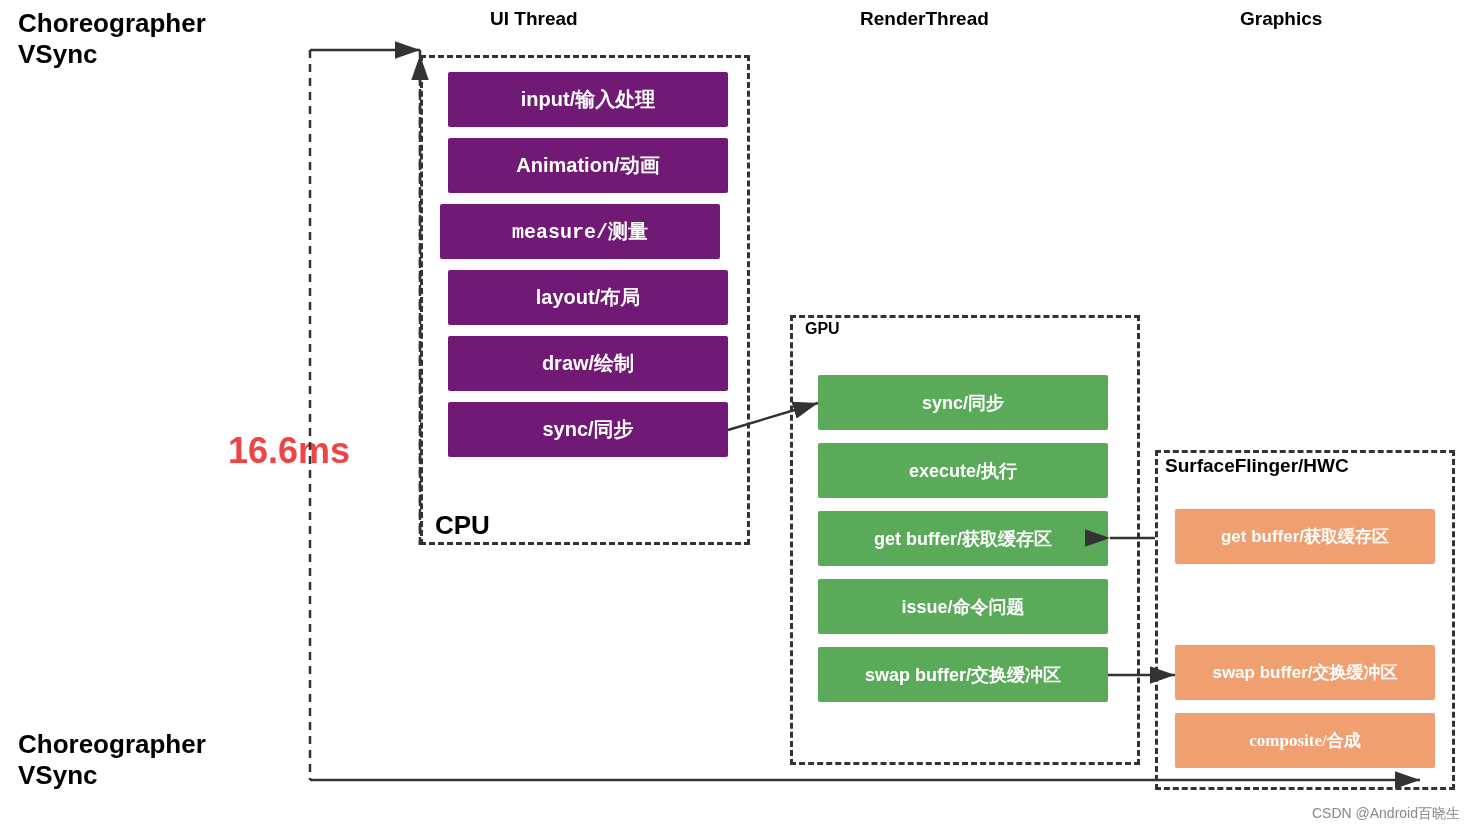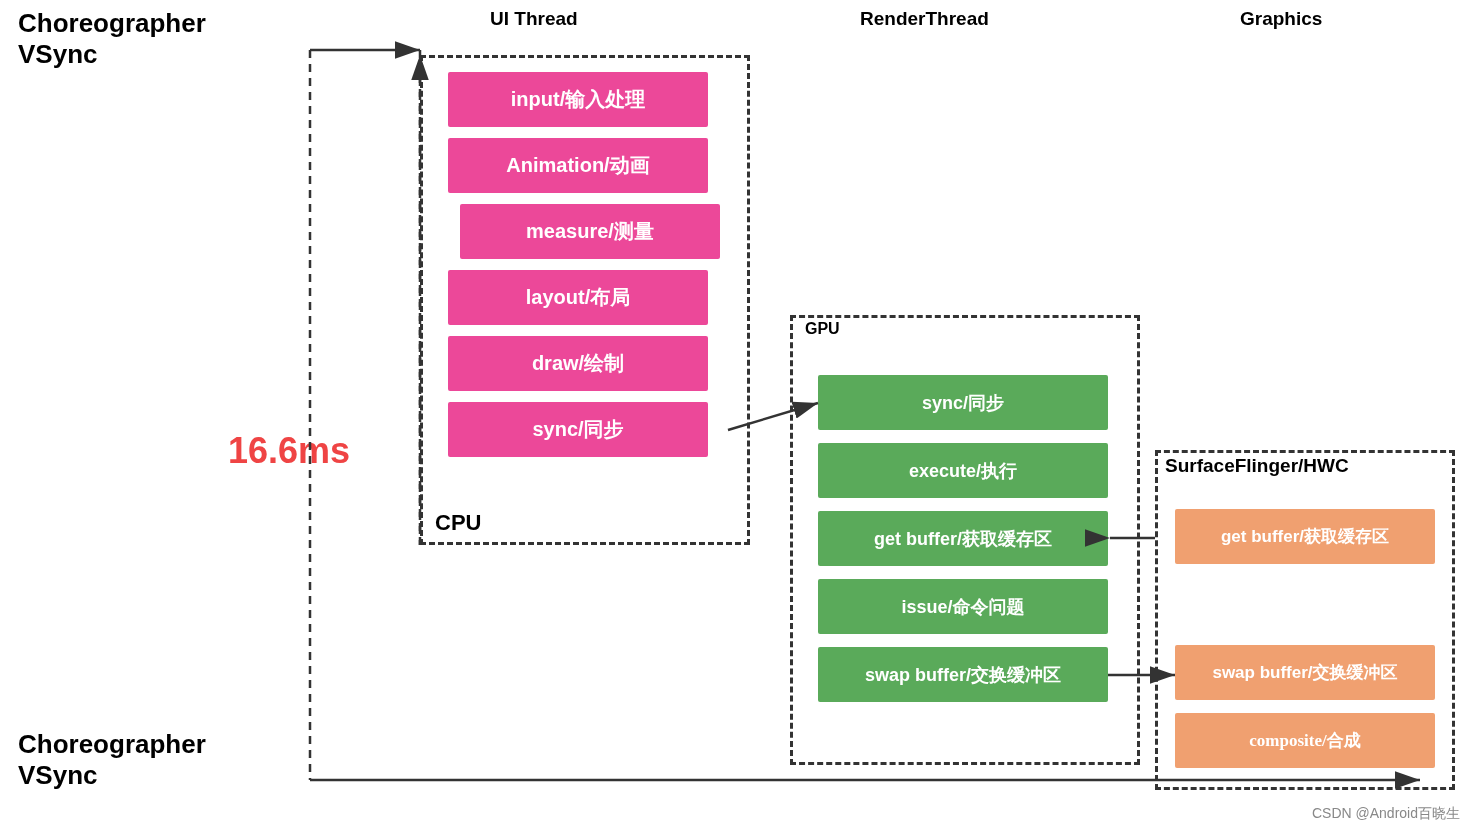--- a/index.html
+++ b/index.html
@@ -74,30 +74,30 @@
       left: 1155px;
       top: 450px;
       width: 300px;
       height: 340px;
       border: 3px dashed #333;
     }
 
     
     .blue-block {
       position: absolute;
-      background: #ec4899;
+      background: #701a75;
       color: #fff;
       font-size: 20px;
       font-weight: bold;
       display: flex;
       align-items: center;
       justify-content: center;
       border-radius: 2px;
       height: 55px;
-      width: 260px;
+      width: 280px;
       left: 25px;
     }
 
     
     .green-block {
       position: absolute;
       background: #5aaa5a;
       color: #fff;
       font-size: 18px;
       font-weight: bold;
@@ -124,21 +124,21 @@
       height: 55px;
       width: 260px;
       left: 20px;
     }
 
     
     .cpu-label {
       position: absolute;
       left: 435px;
       top: 510px;
-      font-size: 22px;
+      font-size: 26px;
       font-weight: bold;
       color: #000;
     }
 
     
     .gpu-label {
       position: absolute;
       left: 805px;
       top: 320px;
       font-size: 16px;
@@ -211,21 +211,21 @@
   <div class="col-header header-ui-thread">UI Thread</div>
   <div class="col-header header-render-thread">RenderThread</div>
   <div class="col-header header-graphics">Graphics</div>
 
   <div class="ui-thread-box"></div>
 
   <div class="blue-block" style="top: 72px; left: 448px;">input/输入处理</div>
 
   <div class="blue-block" style="top: 138px; left: 448px;">Animation/动画</div>
 
-  <div class="blue-block" style="top: 204px; left: 460px;">measure/测量</div>
+  <div class="blue-block" style="top: 204px; left: 440px; font-family: Liberation Mono, monospace;">measure/测量</div>
 
   <div class="blue-block" style="top: 270px; left: 448px;">layout/布局</div>
 
   <div class="blue-block" style="top: 336px; left: 448px; text-align: right;">draw/绘制</div>
 
   <div class="blue-block" style="top: 402px; left: 448px;">sync/同步</div>
 
   <div class="cpu-label">CPU</div>
 
   <div class="render-thread-box"></div>

